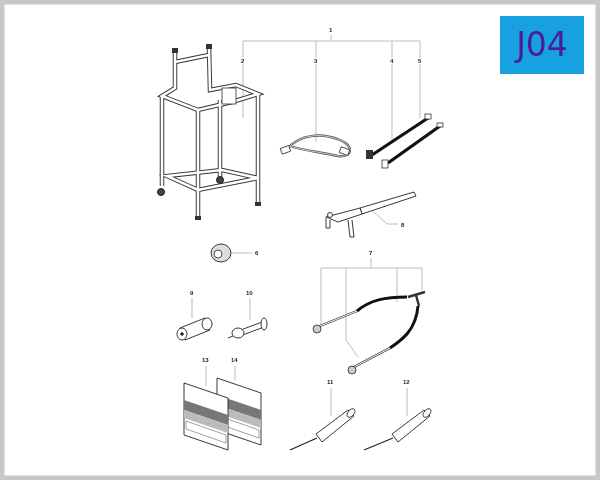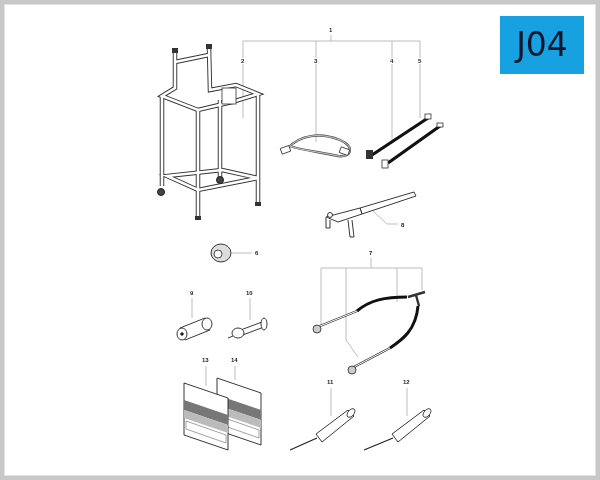--- a/index.html
+++ b/index.html
@@ -1,18 +1,18 @@
 <!DOCTYPE html>
 <html><head>
 <meta charset="utf-8">
 <style>
   html, body { margin:0; padding:0; background:#ffffff; }
   body { width:600px; height:480px; position:relative; overflow:hidden; font-family:"Liberation Sans", sans-serif; }
   .frame { position:absolute; left:0; top:0; width:600px; height:480px; box-sizing:border-box; border:4px solid #c8c8c8; box-shadow: inset 0 0 0 1px #e2e2e2; background:#fff; }
-  .badge { position:absolute; left:500px; top:16px; width:84px; height:58px; background:#18a1e0; color:#0f172a; font-family:"DejaVu Sans", sans-serif; font-size:33px; line-height:58px; text-align:center; letter-spacing:0px; }
+  .badge { position:absolute; left:500px; top:16px; width:84px; height:58px; background:#18a1e0; color:#4c1d95; font-family:"DejaVu Sans", sans-serif; font-size:33px; line-height:58px; text-align:center; letter-spacing:0px; }
   svg.diagram { position:absolute; left:0; top:0; }
   .lbl { font-family:"Liberation Sans", sans-serif; font-size:6px; font-weight:bold; fill:#222; }
 </style>
 </head>
 <body>
 
 <div class="frame"></div>
 <div class="badge">J04</div>
 
 <svg class="diagram" width="600" height="480" viewBox="0 0 600 480" xmlns="http://www.w3.org/2000/svg">

